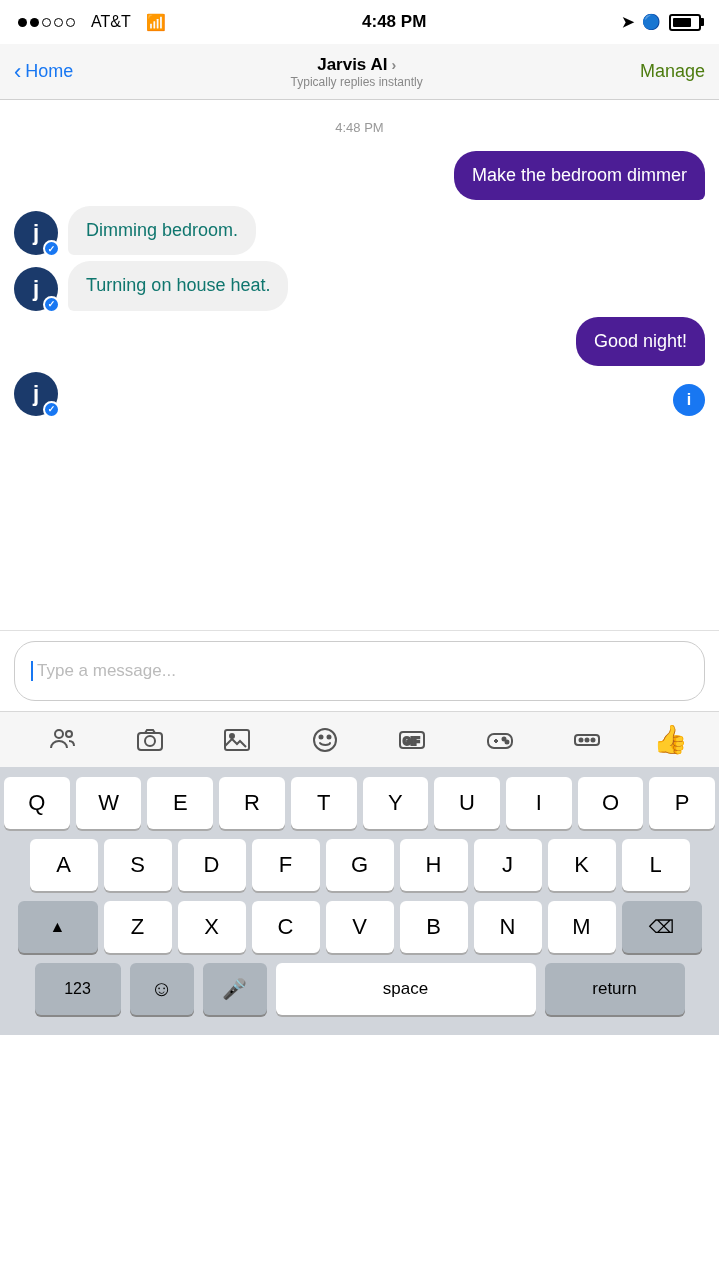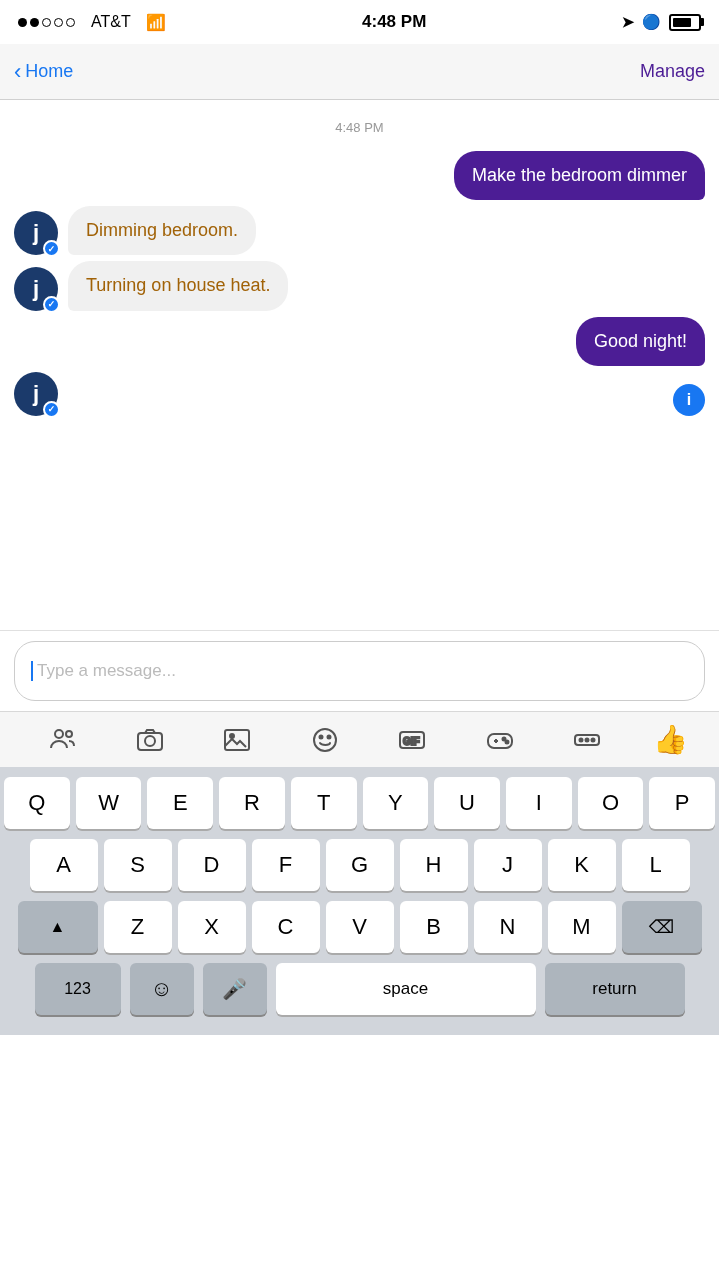--- a/index.html
+++ b/index.html
@@ -121,21 +121,21 @@
       display: flex;
       align-items: center;
       justify-content: center;
       gap: 4px;
     }
     .nav-subtitle {
       font-size: 12px;
       color: #888;
     }
     .nav-right {
-      color: #4c1d95;
+      color: #4d7c0f;
       font-size: 18px;
       cursor: pointer;
     }
     .chevron-right {
       font-size: 14px;
       color: #888;
     }
 
     
     .chat-area {
@@ -203,21 +203,21 @@
       font-size: 18px;
       line-height: 1.4;
     }
     .bubble.outgoing {
       background: #4c1d95;
       color: #fff;
       border-bottom-right-radius: 6px;
     }
     .bubble.incoming {
       background: #f0f0f0;
-      color: #a16207;
+      color: #0f766e;
       border-bottom-left-radius: 6px;
     }
 
     
     .input-area {
       border-top: 1px solid #e0e0e0;
       background: #fff;
       padding: 10px 14px;
       display: flex;
       align-items: center;
@@ -367,20 +367,27 @@
       <div class="battery-fill"></div>
     </div>
   </div>
 </div>
 
 <div class="nav-bar">
   <div class="nav-back">
     <span class="nav-back-arrow">‹</span>
     <span>Home</span>
   </div>
+  <div class="nav-center">
+    <div class="nav-title">
+      <span>Jarvis AI</span>
+      <span class="chevron-right">›</span>
+    </div>
+    <div class="nav-subtitle">Typically replies instantly</div>
+  </div>
   <div class="nav-right">Manage</div>
 </div>
 
 <div class="chat-area">
   <div class="timestamp">4:48 PM</div>
 
   <div class="message-row outgoing">
     <div class="bubble outgoing">Make the bedroom dimmer</div>
   </div>
 

